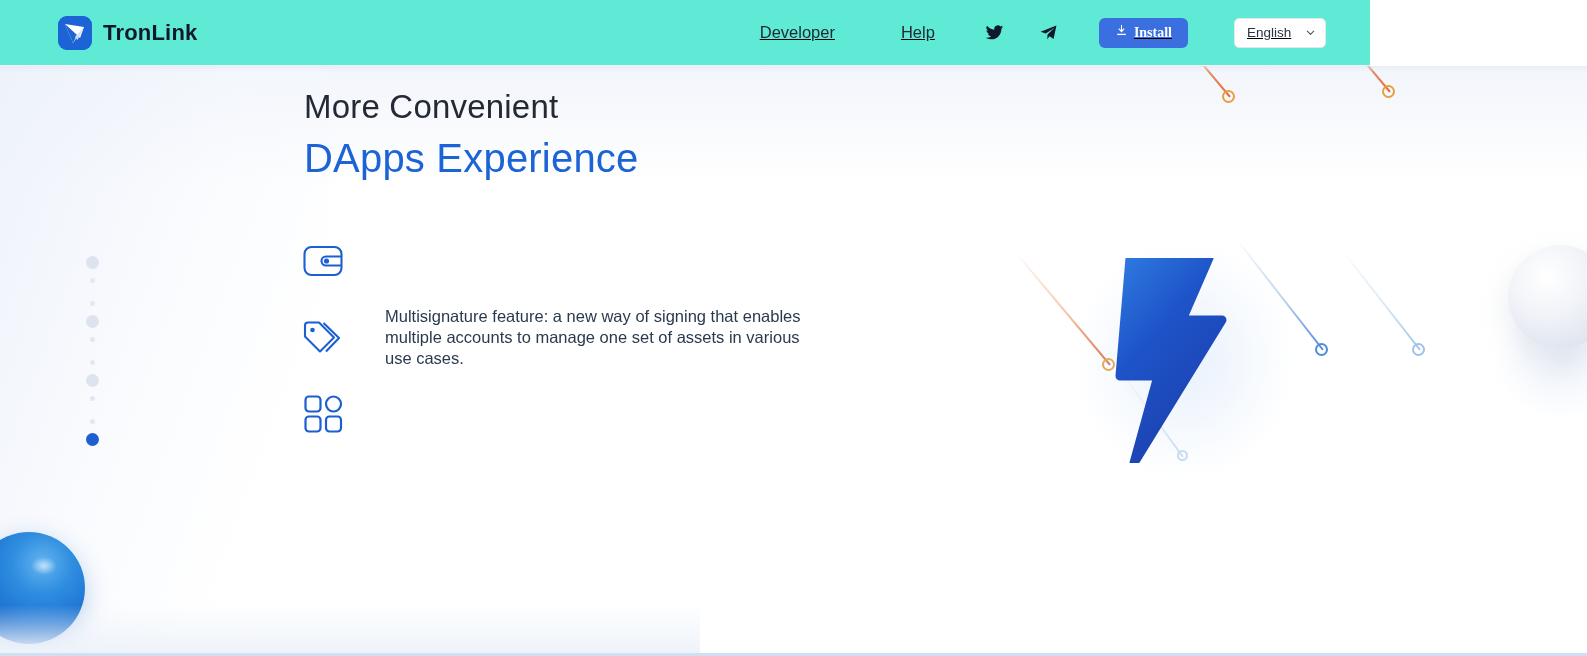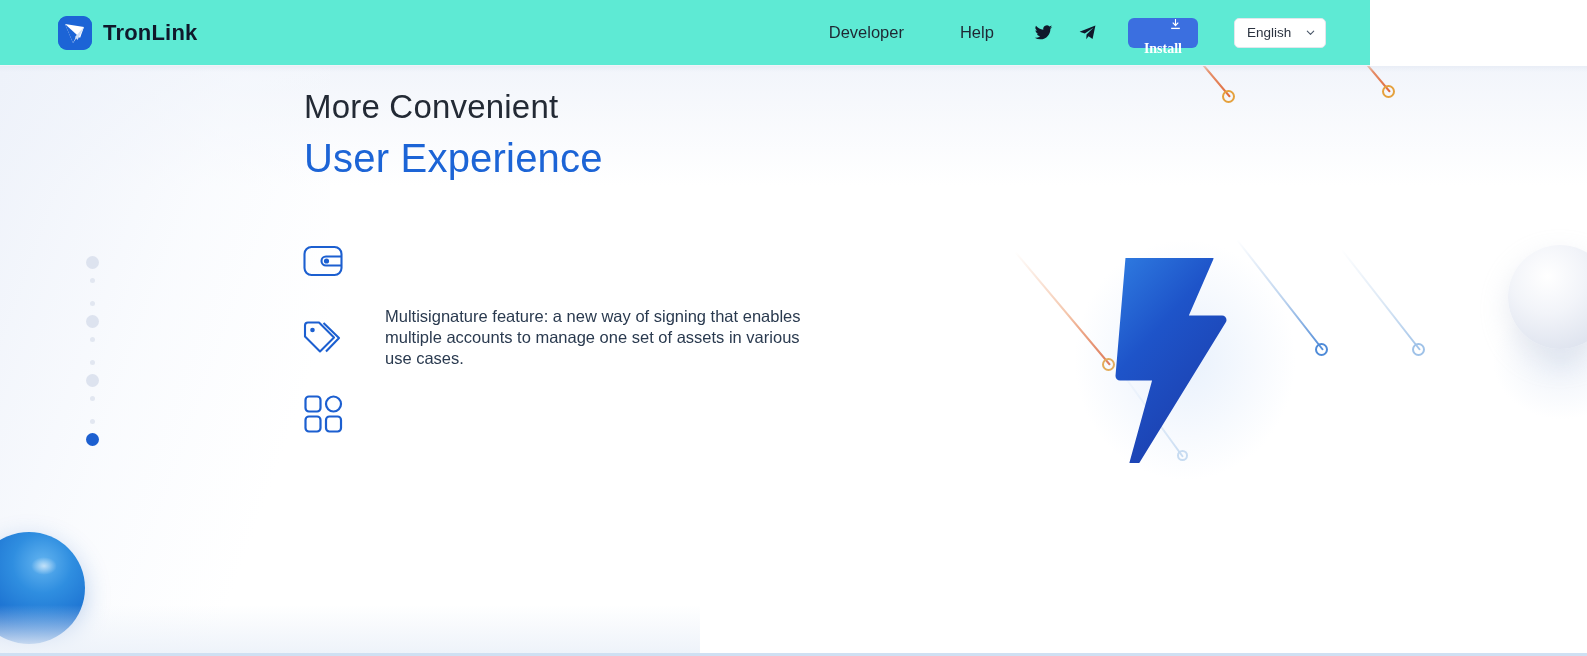--- a/index.html
+++ b/index.html
@@ -39,44 +39,44 @@
     overflow: hidden;
   }
   .brand-name {
     font-size: 22px; font-weight: 700;
     color: #10182b; letter-spacing: .2px;
   }
   .nav {
     margin-left: auto;
     display: flex; align-items: center;
     margin-right: 44px;
-    gap: 0;
+    gap: 10px;
+    text-decoration: underline;
   }
   .nav-link {
     font-size: 16.5px; color: #1f2733;
     padding: 6px 28px;
     cursor: pointer; white-space: nowrap;
   }
   .nav-icon {
     width: 44px; height: 34px;
     display: flex; align-items: center; justify-content: center;
     cursor: pointer;
   }
   .install-btn {
     margin-left: 18px;
     height: 30px;
     background: #3B6FE0;
     color: #ffffff;
     border: none; border-radius: 6px;
     font-size: 14px; font-weight: 700;
     padding: 0 16px;
-    display: flex; align-items: flex-end; gap: 6px;
+    display: flex; align-items: center; gap: 6px;
     cursor: pointer;
     font-family: "Liberation Serif", serif;
-    flex-direction: column;
   }
   .lang-select {
     margin-left: 36px;
     height: 30px;
     min-width: 92px;
     border: 1px solid #e2e6ec;
     border-radius: 5px;
     background: #fff;
     display: flex; align-items: center; justify-content: space-between;
     padding: 0 9px 0 12px;
@@ -345,21 +345,21 @@
       <div class="dot-sm"></div>
       <div class="dot-sm"></div>
       <div class="dot-lg"></div>
       <div class="dot-sm"></div>
       <div class="dot-sm"></div>
       <div class="dot-lg active"></div>
     </div>
 
     <div class="headline">
       <div class="h1">More Convenient</div>
-      <div class="h2">User Experience</div>
+      <div class="h2">DApps Experience</div>
     </div>
 
     <div class="features">
 
       <div class="feature">
         <div class="ficon">
           <svg width="42" height="36" viewBox="0 0 42 36" fill="none" stroke="#1C5FD0" stroke-width="2.1">
             <rect x="2.5" y="4" width="37" height="28" rx="7"></rect>
             <path d="M39.5 13.5 H24 a4.5 4.5 0 0 0 0 9 H39.5"></path>
             <circle cx="24.5" cy="18" r="2.6" fill="#1C5FD0" stroke="none"></circle>

